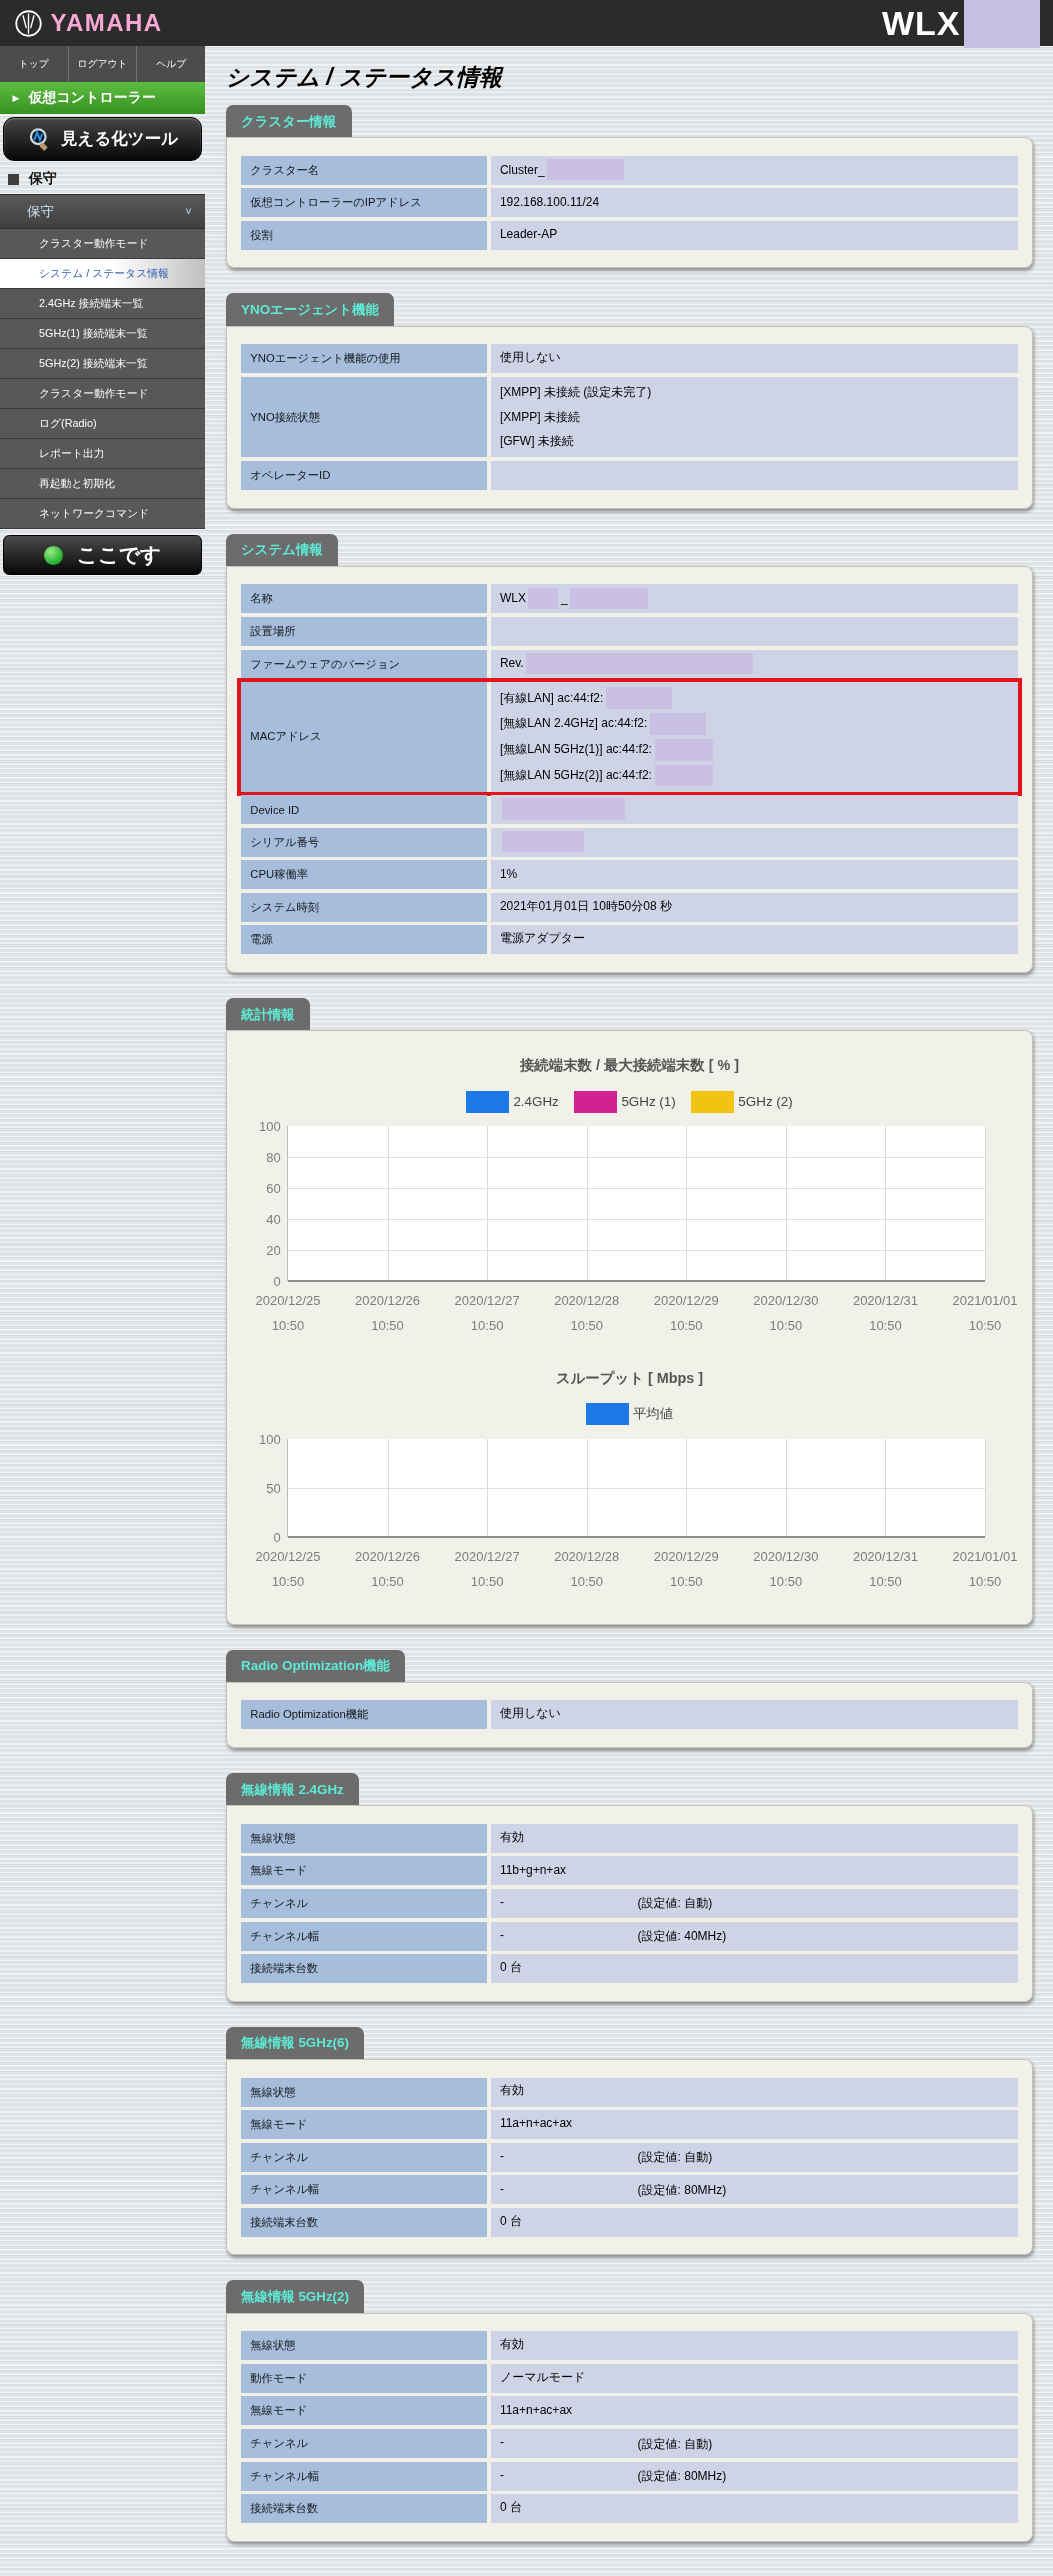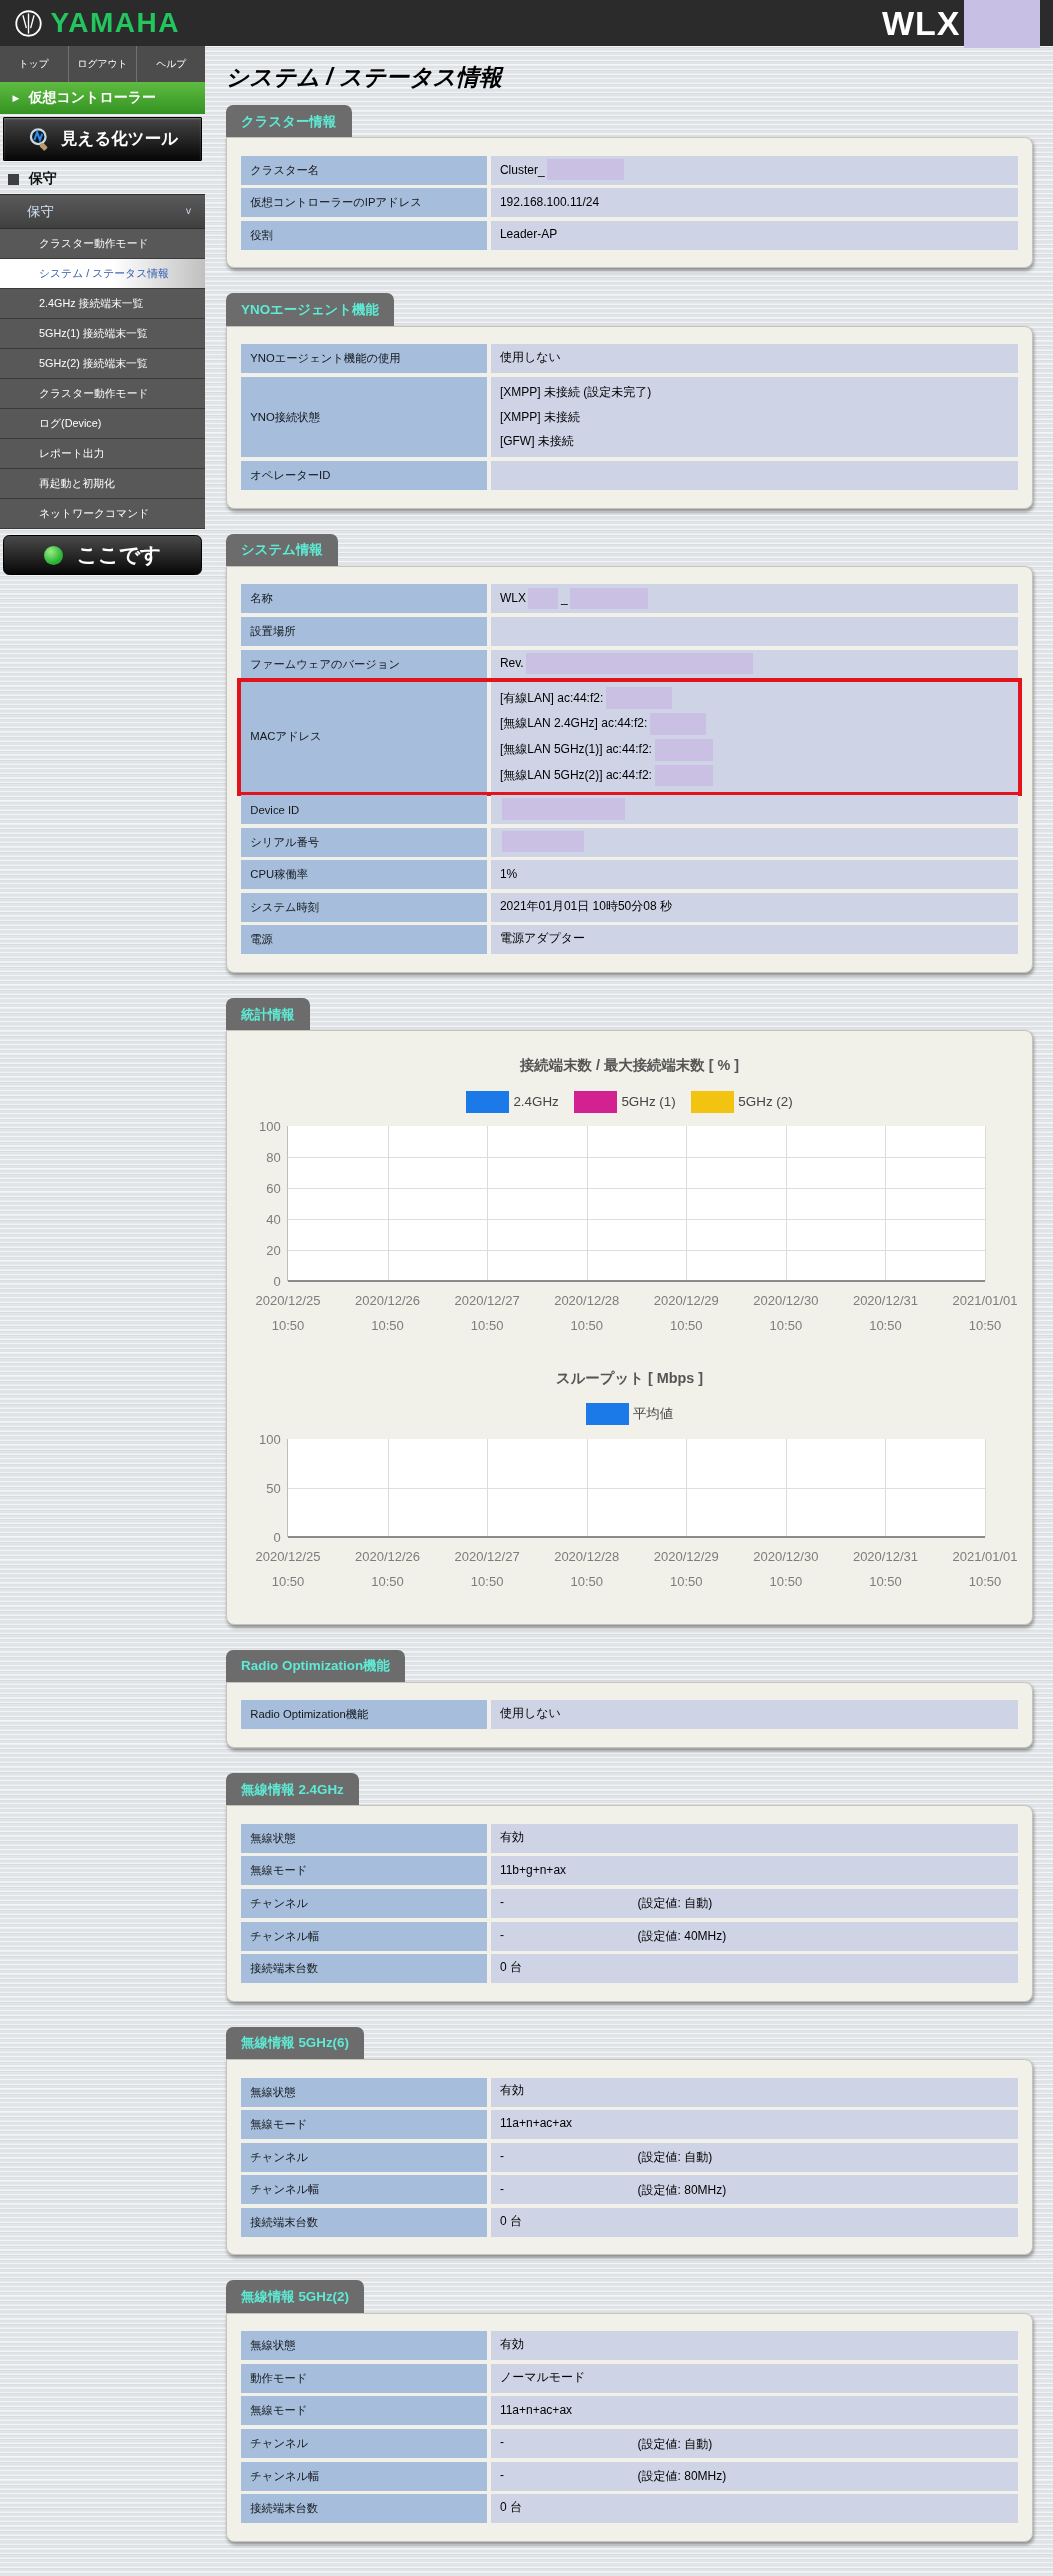--- a/index.html
+++ b/index.html
@@ -8,33 +8,33 @@
     font-family:"Liberation Sans","DejaVu Sans",sans-serif;
     background-color:#e4e7ea;
     background-image:repeating-linear-gradient(180deg,
       rgba(255,255,255,.55) 0px, rgba(255,255,255,.55) 1px,
       rgba(178,184,190,.28) 1.5px, rgba(228,231,234,.5) 2.6px,
       rgba(203,208,213,.30) 3.6px, rgba(240,242,244,.45) 4.6px);
   }
   
   .topbar{height:46px;background:#2b2b2b;display:flex;align-items:center;justify-content:space-between;padding:0 14.4px;box-sizing:border-box;}
   .brand{display:flex;align-items:center;gap:7.2px;}
-  .brand-text{color:#22c55e;font-size:28px;font-weight:bold;letter-spacing:1.5px;}
+  .brand-text{color:#f9a8d4;font-size:24px;font-weight:bold;letter-spacing:1.5px;}
   .model-area{display:flex;align-items:center;}
   .model-text{color:#fff;font-size:34px;font-weight:bold;letter-spacing:1px;}
   .redact-model{width:76px;height:50px;background:#c8c0e4;margin-left:3.1px;}
   
   .navtabs{position:absolute;top:46px;left:0;width:205px;height:36px;background:#4c4c4c;display:flex;box-sizing:border-box;}
   .navtab{flex:1;display:flex;align-items:center;justify-content:center;color:#fff;font-size:9.8px;border-right:0.5px solid #707070;cursor:pointer;}
   .navtab:last-child{border-right:none;}
   
   .sidebar{position:absolute;top:82px;left:0;width:205px;}
   .vc-bar{height:32px;background:linear-gradient(#5fbc41,#349222);color:#fff;display:flex;align-items:center;gap:9.3px;padding-left:12.4px;font-size:14px;font-weight:bold;cursor:pointer;}
   .vc-arrow{font-size:8.8px;line-height:1;}
-  .tool-btn{margin:3.1px 2.6px;height:42px;background:linear-gradient(#454545,#060606);border:1px solid #000;border-radius:1px;display:flex;align-items:center;justify-content:center;gap:7.2px;color:#fff;font-size:16.5px;font-weight:bold;box-shadow:inset 0 1px 2.1px rgba(255,255,255,.3);cursor:pointer;}
+  .tool-btn{margin:3.1px 2.6px;height:42px;background:linear-gradient(#454545,#060606);border:1px solid #000;border-radius:11px;display:flex;align-items:center;justify-content:center;gap:7.2px;color:#fff;font-size:16.5px;font-weight:bold;box-shadow:inset 0 1px 2.1px rgba(255,255,255,.3);cursor:pointer;}
   .maint-row{height:30px;display:flex;align-items:center;gap:9.3px;padding-left:8.2px;font-size:14px;font-weight:bold;color:#111;}
   .maint-bullet{width:11.3px;height:11.3px;background:#3f3f3f;}
   .menu-head{height:33px;background:linear-gradient(#5a5a5a,#404040);color:#cfe0f2;font-size:13.4px;display:flex;align-items:center;justify-content:space-between;padding:0 13.4px 0 27px;border-top:1px solid #2e2e2e;border-bottom:1px solid #2e2e2e;cursor:pointer;}
   .menu-head .chev{font-size:10.3px;}
   .menu{list-style:none;margin:0;padding:0;background:#585858;}
   .menu li{height:29px;display:flex;align-items:center;padding-left:39px;color:#fff;font-size:10.8px;border-bottom:1px solid #3a3a3a;cursor:pointer;}
   .menu li.selected{background:linear-gradient(90deg,#ffffff 55%,#c0c0c0);color:#2d59b0;}
   .here-btn{margin:6.2px 3.1px;height:38px;background:linear-gradient(#4a4a4a,#070707);border:1px solid #000;border-radius:6.2px;display:flex;align-items:center;justify-content:center;gap:13.4px;color:#fff;font-size:20.6px;font-weight:bold;cursor:pointer;}
   .here-dot{width:19.6px;height:19.6px;border-radius:50%;background:radial-gradient(circle at 35% 30%,#9bec84,#2eb838 60%,#1c8f28);}
   
@@ -117,21 +117,21 @@
     <span>保守</span>
     <span class="chev">˅</span>
   </div>
   <ul class="menu">
       <li>クラスター動作モード</li>
       <li class="selected">システム / ステータス情報</li>
       <li>2.4GHz 接続端末一覧</li>
       <li>5GHz(1) 接続端末一覧</li>
       <li>5GHz(2) 接続端末一覧</li>
       <li>クラスター動作モード</li>
-      <li>ログ(Device)</li>
+      <li>ログ(Radio)</li>
       <li>レポート出力</li>
       <li>再起動と初期化</li>
       <li>ネットワークコマンド</li>
     </ul>
   <div class="here-btn">
     <span class="here-dot"></span>
     <span>ここです</span>
   </div>
 </aside>
 

